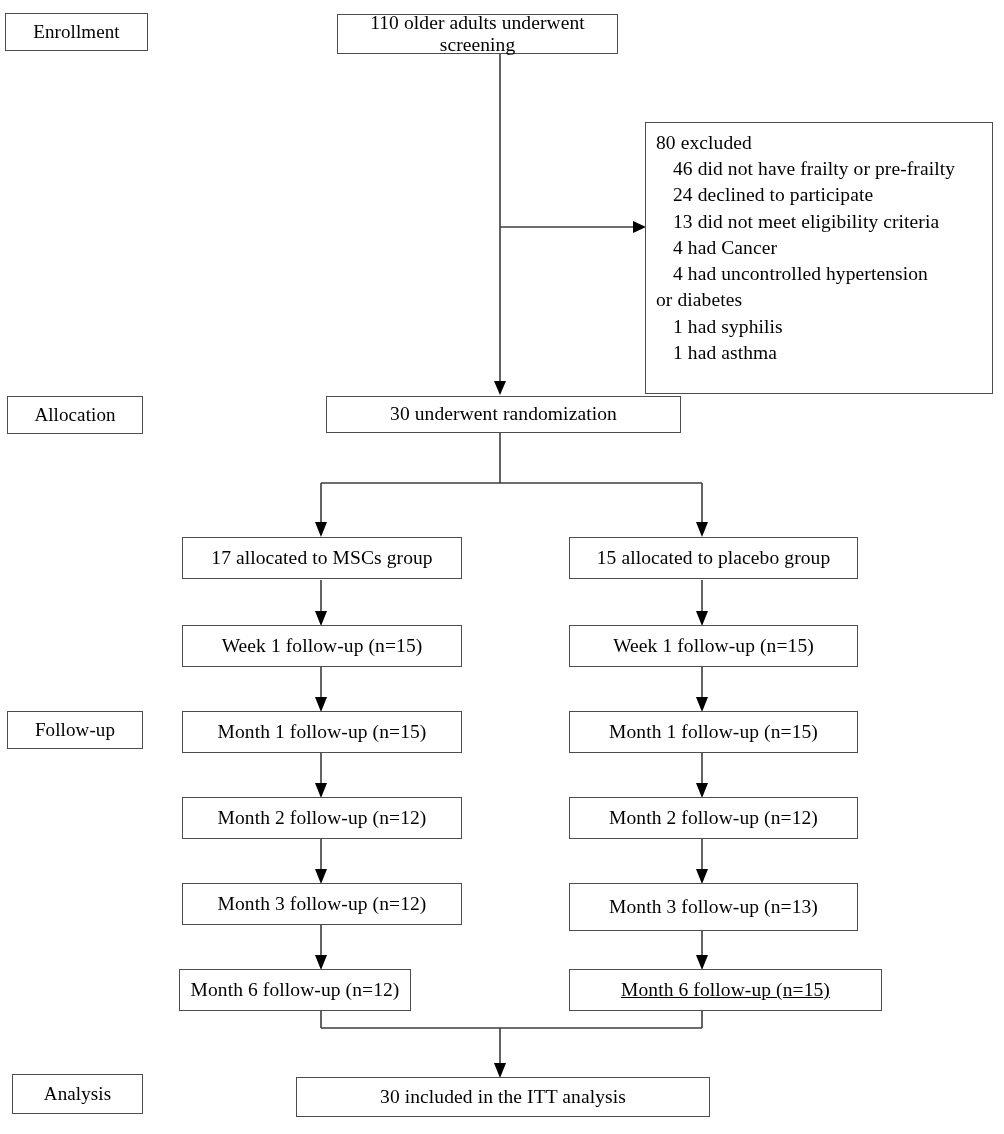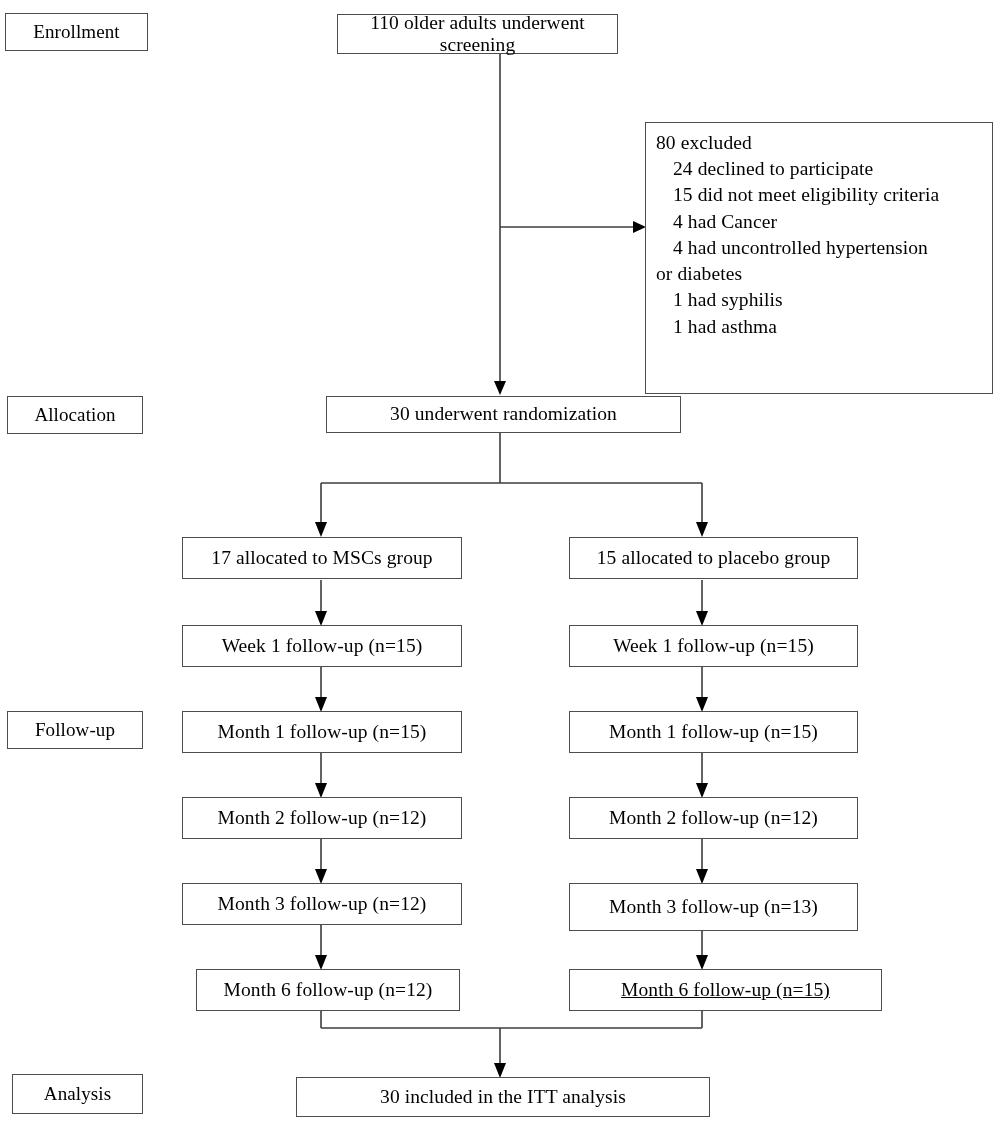--- a/index.html
+++ b/index.html
@@ -130,42 +130,43 @@
   <div class="box stage-label" style="left:7px; top:396px; width:136px; height:38px;">Allocation</div>
 
   <div class="box stage-label" style="left:7px; top:711px; width:136px; height:38px;">Follow-up</div>
 
   <div class="box stage-label" style="left:12px; top:1074px; width:131px; height:40px;">Analysis</div>
 
   <div class="box flowbox" style="left:337px; top:14px; width:281px; height:40px;">110 older adults underwent screening</div>
 
   <div class="box exclusion" style="left:645px; top:90px; width:348px; height:272px;margin-top:32px;">
     <div class="ln">80 excluded</div>
+    <div class="ln ind">46 did not have frailty or pre-frailty</div>
     <div class="ln ind">24 declined to participate</div>
-    <div class="ln ind">15 did not meet eligibility criteria</div>
+    <div class="ln ind">13 did not meet eligibility criteria</div>
     <div class="ln ind">4 had Cancer</div>
     <div class="just">
       <span>4 had uncontrolled hypertension</span>
     </div>
     <div class="ln" style="padding-left:0;">or diabetes</div>
     <div class="ln ind">1 had syphilis</div>
     <div class="ln ind">1 had asthma</div>
   </div>
 
   <div class="box flowbox" style="left:326px; top:396px; width:355px; height:37px;">30 underwent randomization</div>
 
   <div class="box flowbox" style="left:182px; top:537px; width:280px; height:42px;">17 allocated to MSCs group</div>
 
   <div class="box flowbox" style="left:569px; top:537px; width:289px; height:42px;">15 allocated to placebo group</div>
 
   <div class="box flowbox" style="left:182px; top:625px; width:280px; height:42px;">Week 1 follow-up (n=15)</div>
   <div class="box flowbox" style="left:182px; top:711px; width:280px; height:42px;">Month 1 follow-up (n=15)</div>
   <div class="box flowbox" style="left:182px; top:797px; width:280px; height:42px;">Month 2 follow-up (n=12)</div>
   <div class="box flowbox" style="left:182px; top:883px; width:280px; height:42px;">Month 3 follow-up (n=12)</div>
-  <div class="box flowbox" style="left:196px; top:969px; width:264px; height:42px;">Month 6 follow-up (n=12)</div>
+  <div class="box flowbox" style="left:179px; top:969px; width:232px; height:42px;">Month 6 follow-up (n=12)</div>
 
   <div class="box flowbox" style="left:569px; top:625px; width:289px; height:42px;">Week 1 follow-up (n=15)</div>
   <div class="box flowbox" style="left:569px; top:711px; width:289px; height:42px;">Month 1 follow-up (n=15)</div>
   <div class="box flowbox" style="left:569px; top:797px; width:289px; height:42px;">Month 2 follow-up (n=12)</div>
   <div class="box flowbox" style="left:569px; top:883px; width:289px; height:48px;">Month 3 follow-up (n=13)</div>
   <div class="box flowbox" style="left:569px; top:969px; width:313px; height:42px;text-decoration:underline;">Month 6 follow-up (n=15)</div>
 
   <div class="box flowbox" style="left:296px; top:1077px; width:414px; height:40px;">30 included in the ITT analysis</div>
 
 </div>

